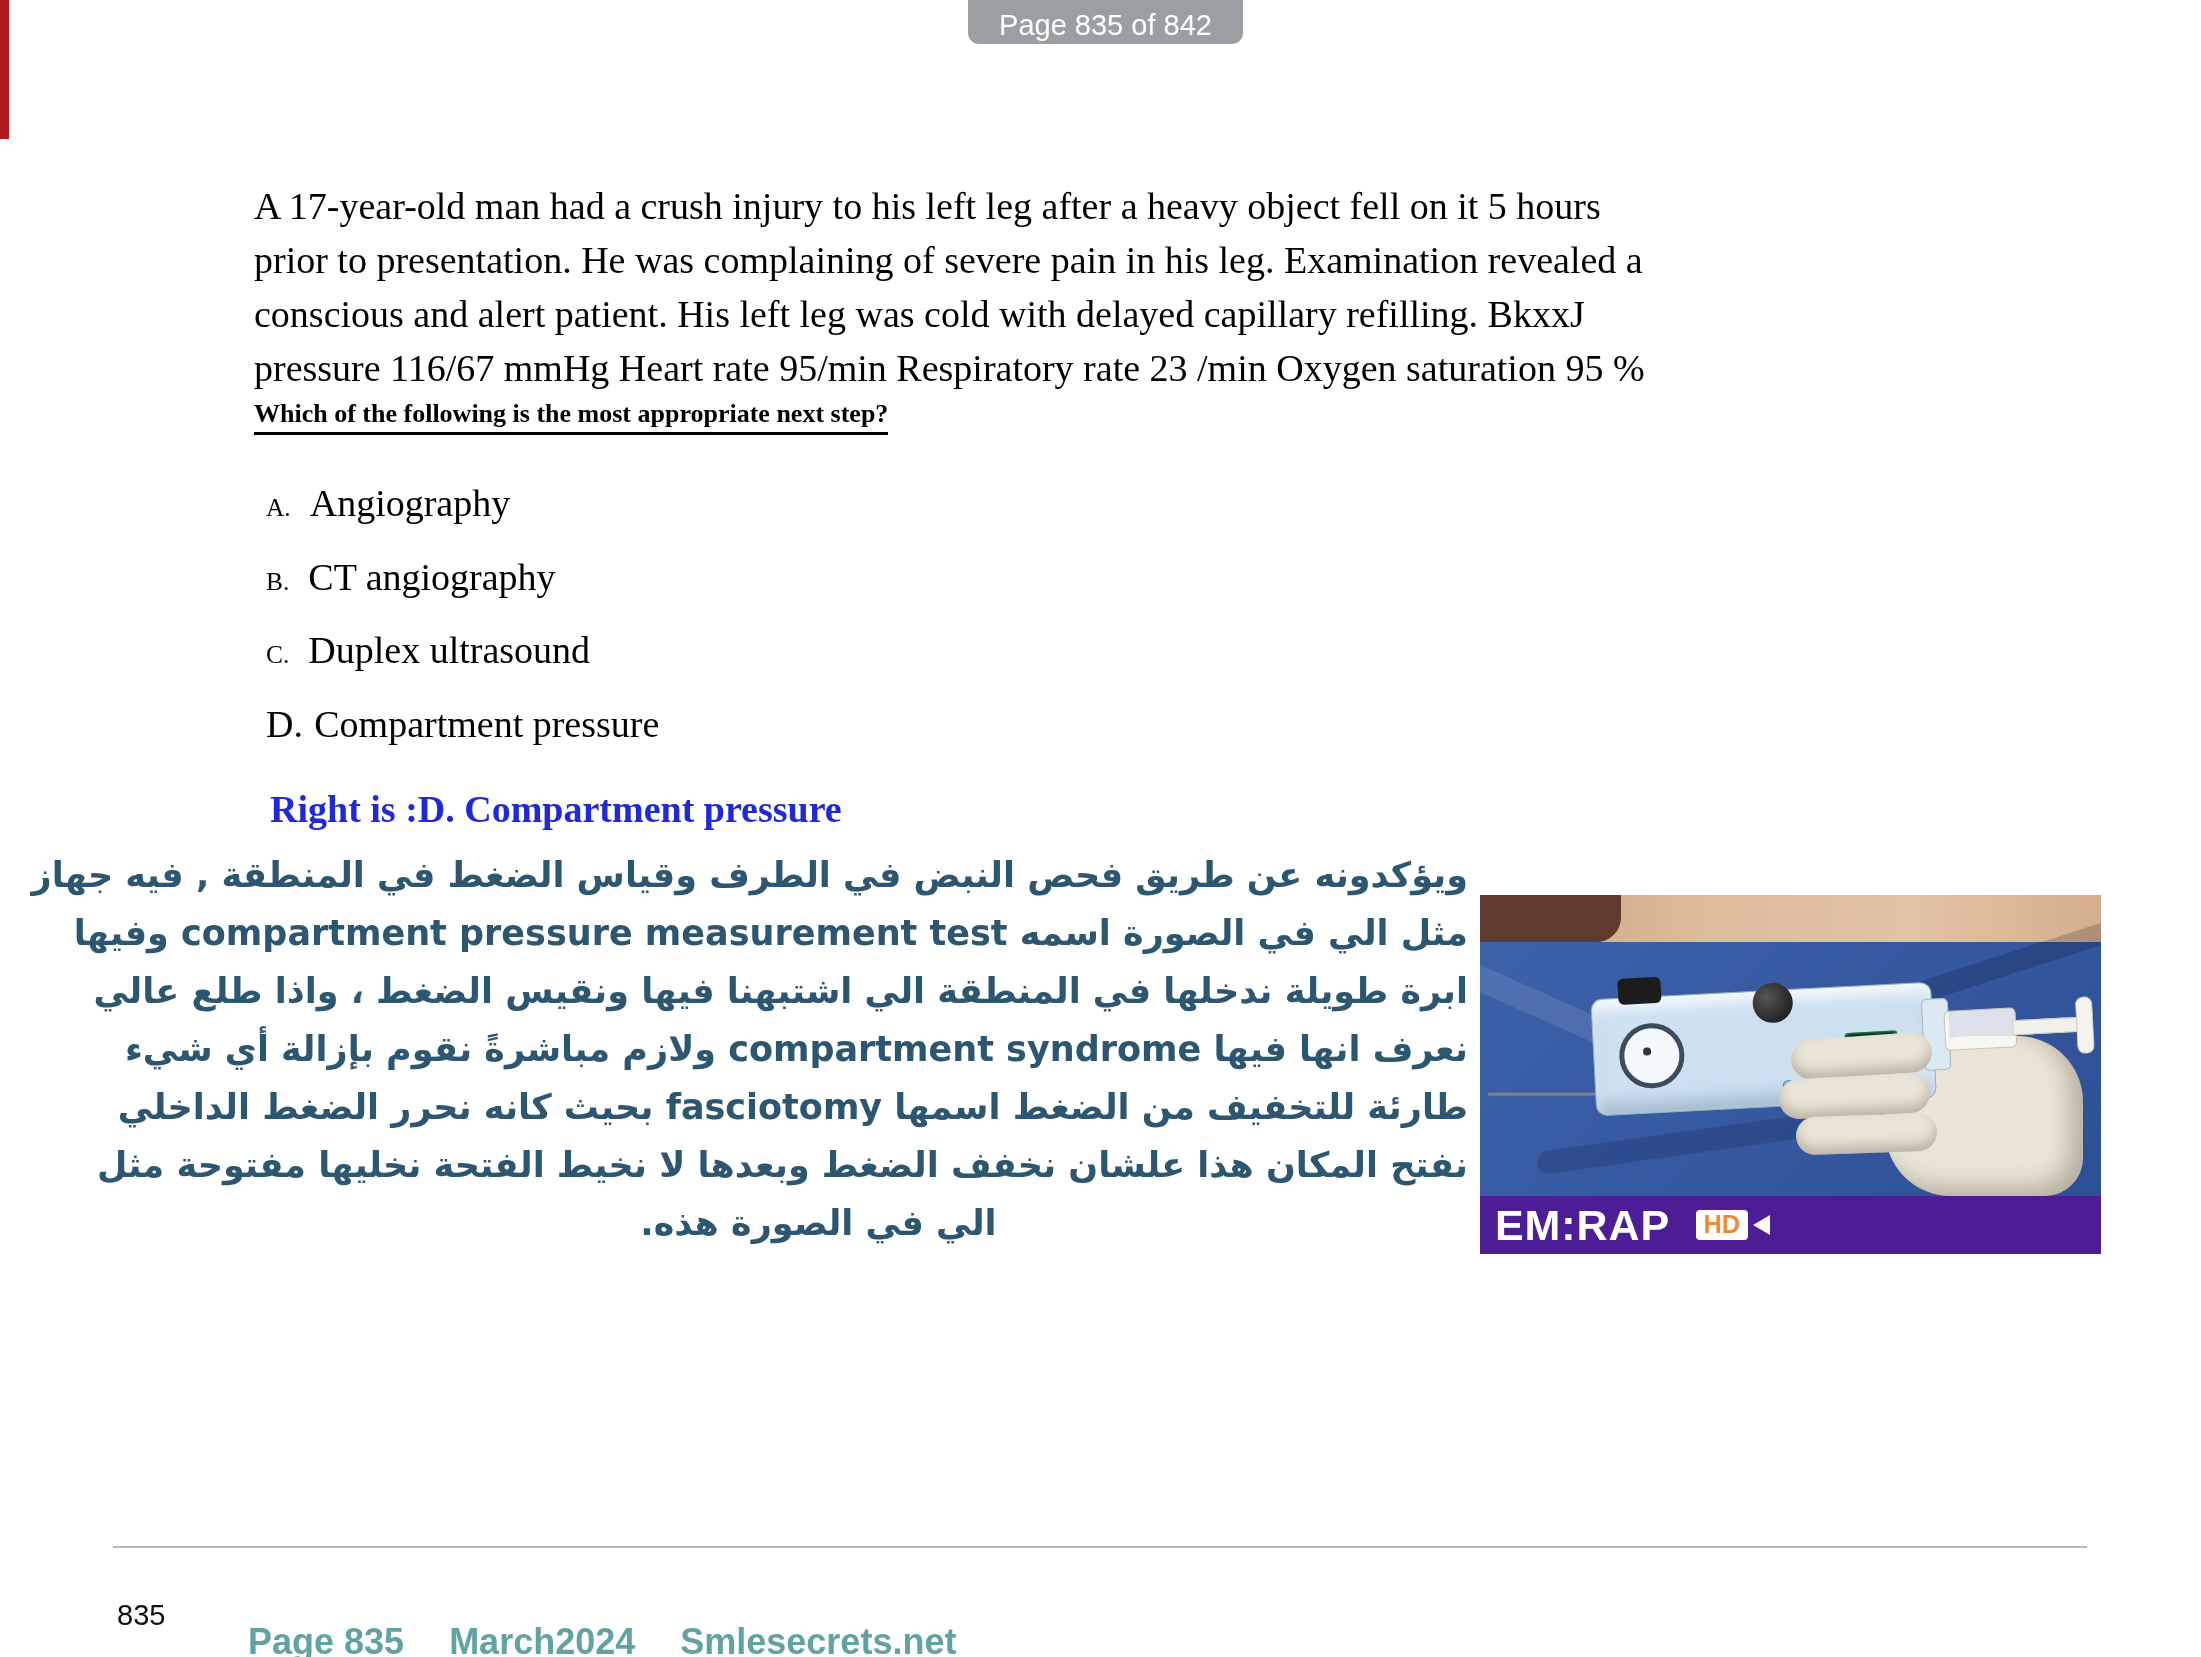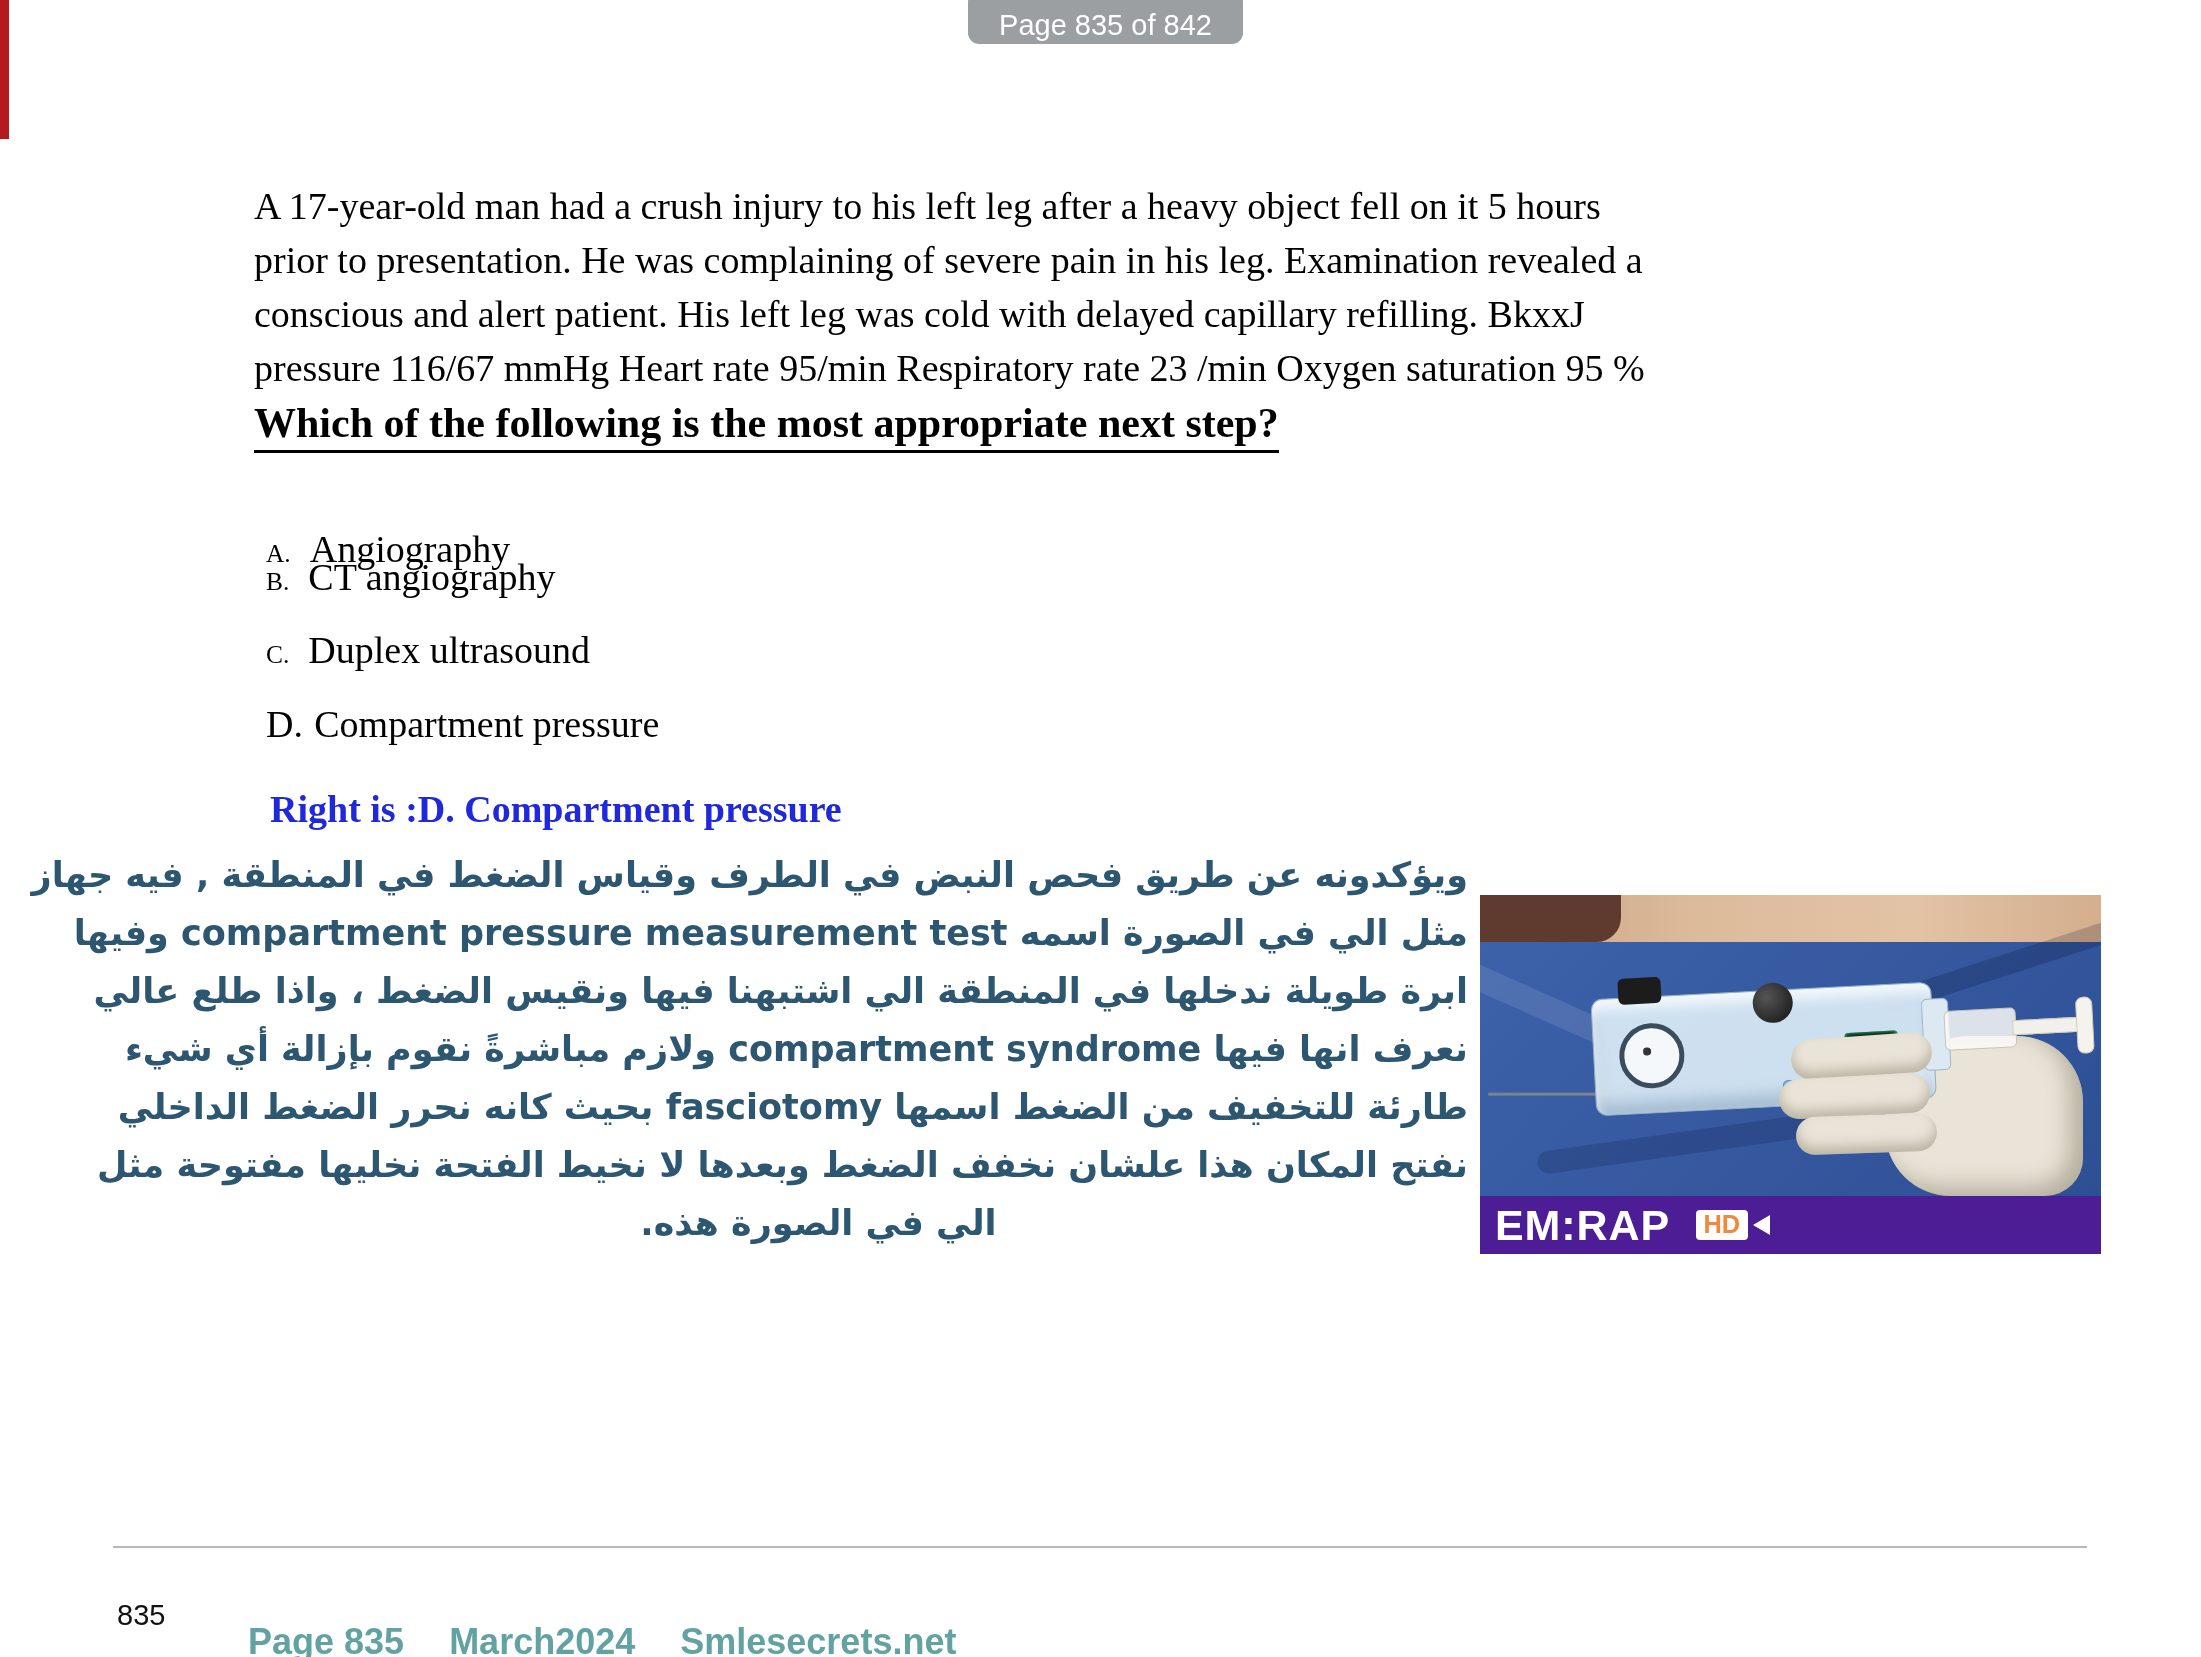--- a/index.html
+++ b/index.html
@@ -11,21 +11,21 @@
               background:#9b9fa2;border-radius:11.3px;display:flex;align-items:flex-end;justify-content:center;}
   .page-badge span{font-family:"Liberation Sans","DejaVu Sans",sans-serif;font-size:29px;
                    color:#ffffff;line-height:1;padding-bottom:4px;white-space:nowrap;}
 
   
   .red-stripe{position:absolute;left:0;top:0;width:8.5px;height:139px;background:#b4191f;}
 
   
   .q-lines{position:absolute;left:254px;top:179px;}
   .q-line{font-size:38px;line-height:54px;white-space:nowrap;}
-  .q-prompt{position:absolute;left:254px;top:399px;font-size:42px;font-weight:bold;white-space:nowrap;}
+  .q-prompt{position:absolute;left:254px;top:399px;font-size:26px;font-weight:bold;white-space:nowrap;}
   .q-prompt .uline{display:inline-block;border-bottom:3.8px solid #000;padding-bottom:2.8px;}
 
   
   .opt{position:absolute;left:266px;white-space:nowrap;}
   .opt-label{font-size:25.4px;margin-right:19px;}
   .opt-label.big{font-size:38px;margin-right:11.3px;}
   .opt-text{font-size:38px;}
 
   
   .answer{position:absolute;left:270px;top:787px;font-size:38px;font-weight:bold;color:#2028dc;white-space:nowrap;}
@@ -103,21 +103,21 @@
     <div class="q-line">A 17-year-old man had a crush injury to his left leg after a heavy object fell on it 5 hours</div>
     <div class="q-line">prior to presentation. He was complaining of severe pain in his leg. Examination revealed a</div>
     <div class="q-line">conscious and alert patient. His left leg was cold with delayed capillary refilling. BkxxJ</div>
     <div class="q-line">pressure 116/67 mmHg Heart rate 95/min Respiratory rate 23 /min Oxygen saturation 95 %</div>
   </div>
 
   <div class="q-prompt">
     <span class="uline">Which of the following is the most appropriate next step?</span>
   </div>
 
-  <div class="opt" style="top:481px;margin-top:46px;">
+  <div class="opt" style="top:481px;">
     <span class="opt-label">A.</span><span class="opt-text">Angiography</span>
   </div>
   <div class="opt" style="top:555px;">
     <span class="opt-label">B.</span><span class="opt-text">CT angiography</span>
   </div>
   <div class="opt" style="top:628px;">
     <span class="opt-label">C.</span><span class="opt-text">Duplex ultrasound</span>
   </div>
   <div class="opt" style="top:702px;">
     <span class="opt-label big">D.</span><span class="opt-text">Compartment pressure</span>

